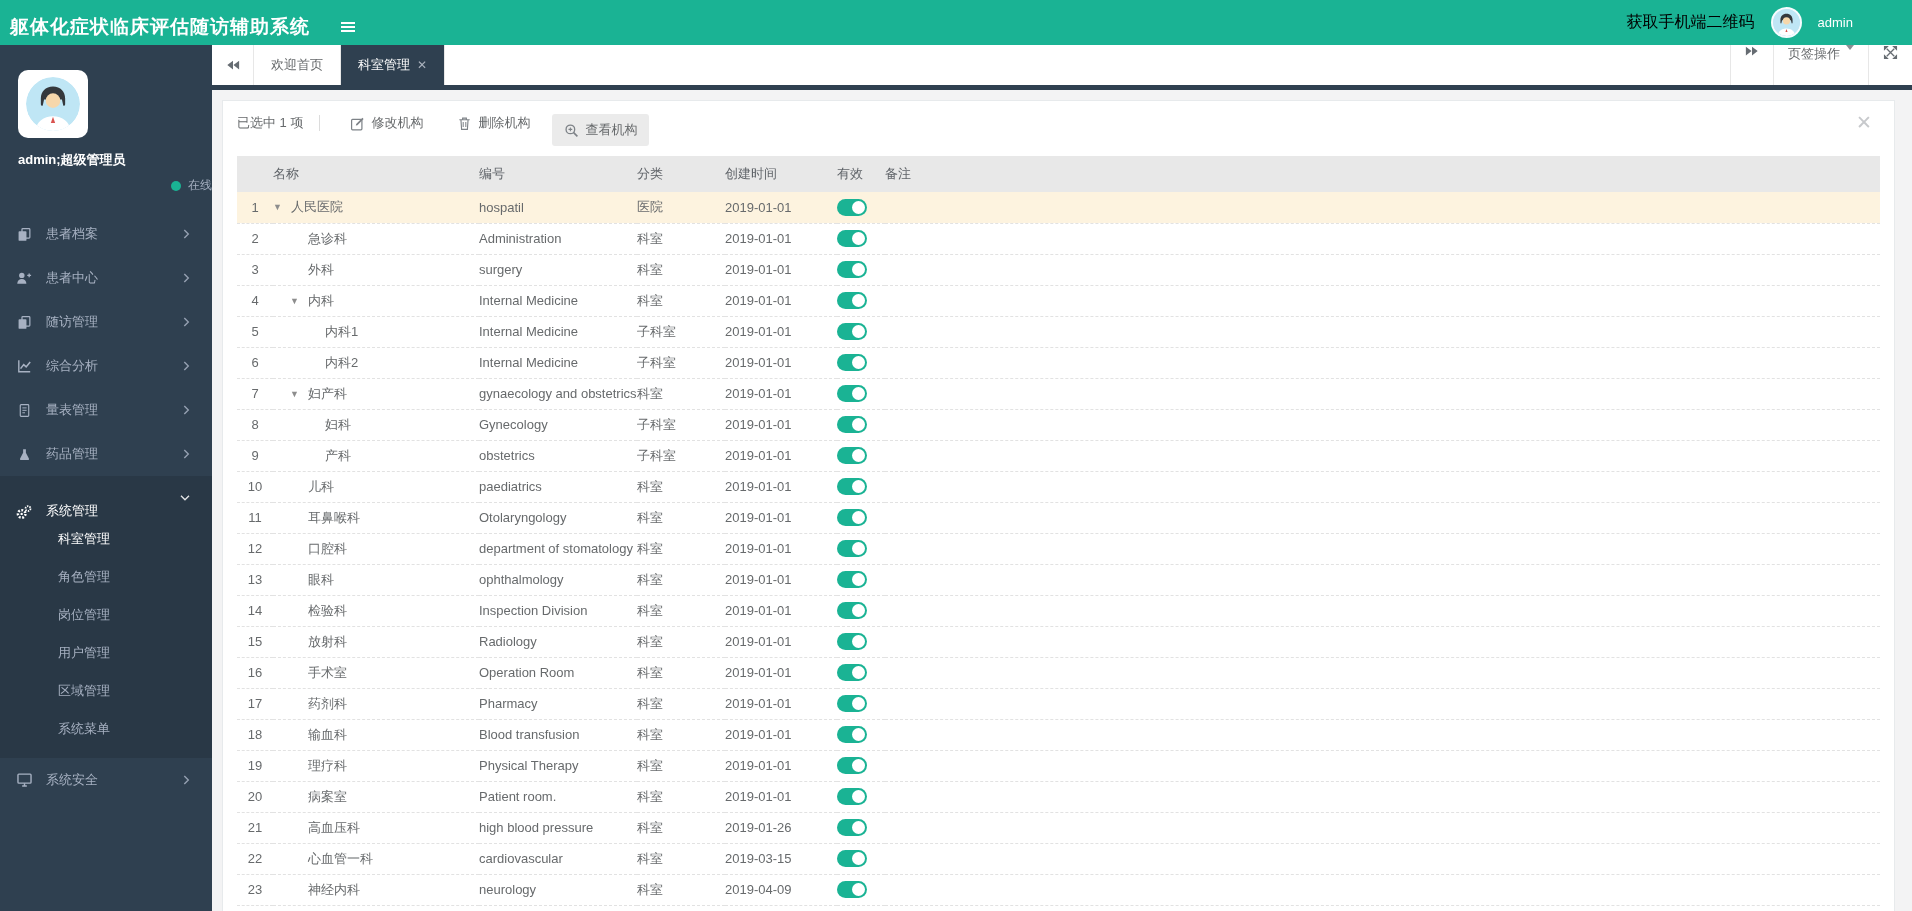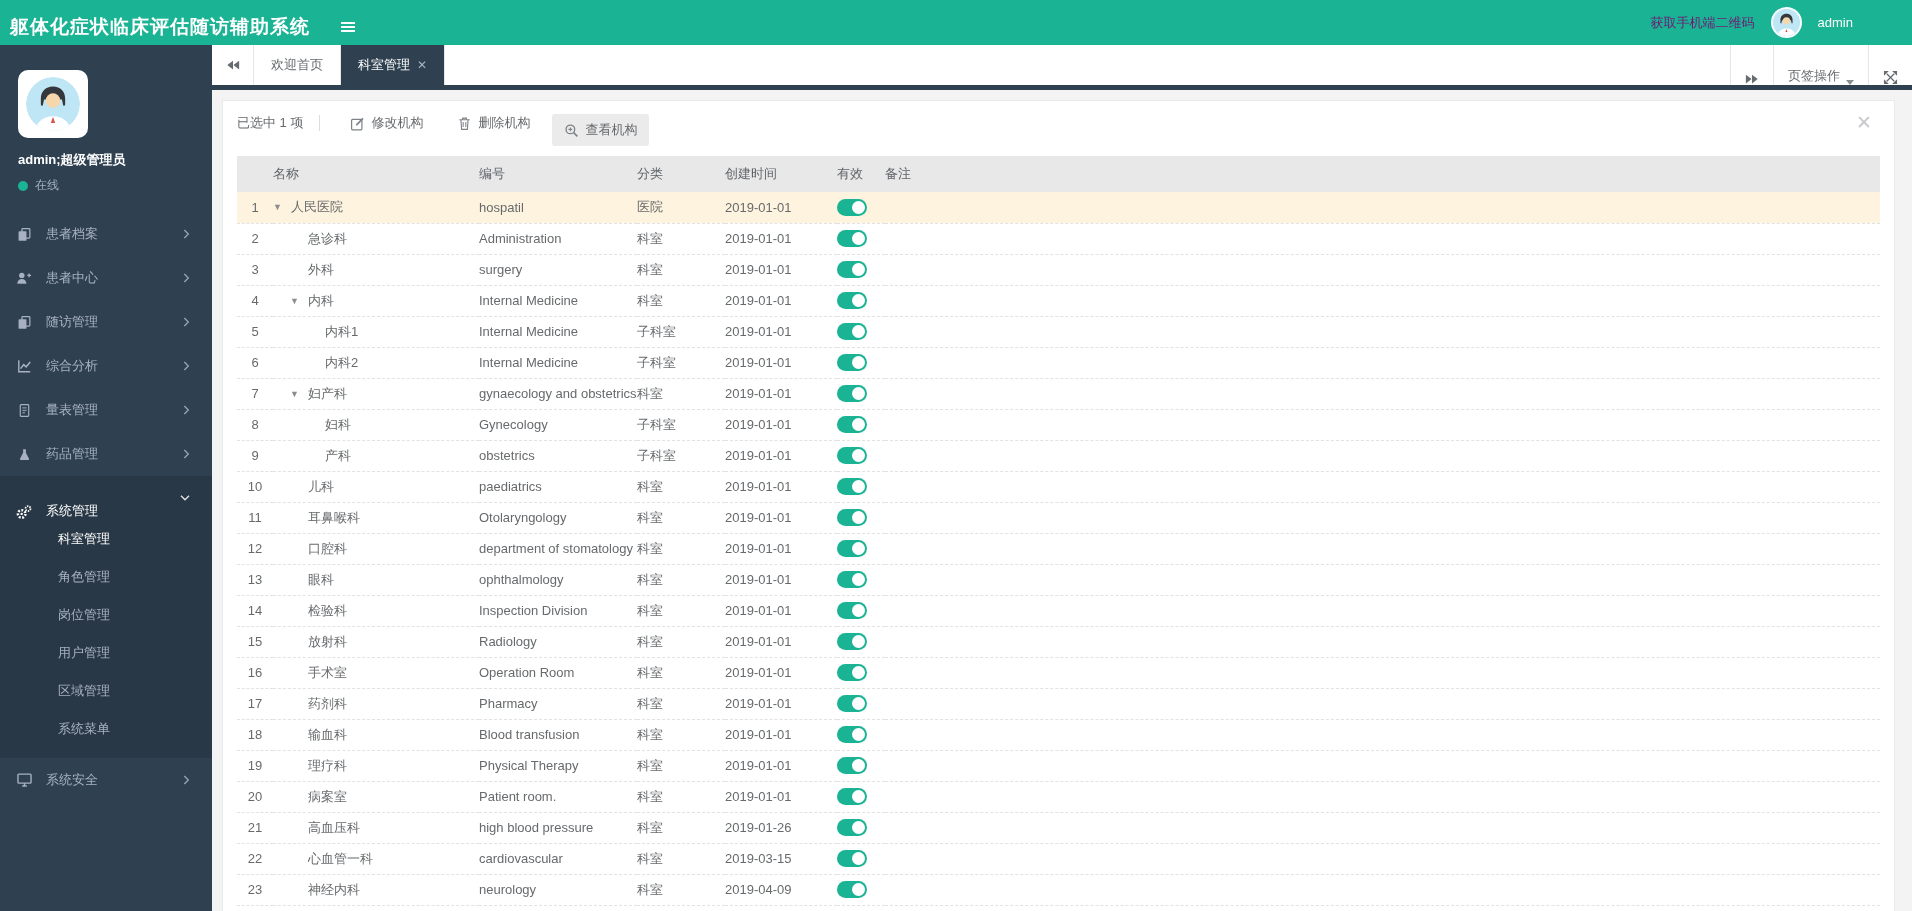--- a/index.html
+++ b/index.html
@@ -6,34 +6,34 @@
   html,body { width:1912px; height:911px; overflow:hidden;
     font-family:"Liberation Sans","DejaVu Sans",sans-serif; font-size:13px; color:#676a6c; }
   .stage { position:relative; width:1912px; height:911px; background:#f3f3f4; }
 
   
   .topbar { position:absolute; left:0; top:0; width:1912px; height:53px;
     background:#1ab394; display:flex; align-items:center; }
   .app-title { color:#fff; font-size:19px; font-weight:bold; margin-left:10px; letter-spacing:1px; }
   .burger { color:#fff; margin-left:30px; cursor:pointer; display:flex; align-items:center; }
   .topbar-right { position:absolute; right:59px; top:0; height:45px; display:flex; align-items:center; gap:16px; }
-  .qr-link { color:#701a75; font-size:13px; cursor:pointer; }
+  .qr-link { color:#000000; font-size:16px; cursor:pointer; }
   .top-avatar { width:31px; height:31px; border-radius:50%; border:2px solid rgba(255,255,255,.85);
     overflow:hidden; background:#bfe6f5; cursor:pointer; }
   .top-avatar svg { display:block; width:100%; height:100%; }
   .top-user { color:#fff; font-size:13px; }
 
   
   .sidebar { position:absolute; left:0; top:45px; width:212px; height:866px; background:#2f4050; }
   .profile { padding:25px 0 10px 18px; }
   .profile-avatar { width:70px; height:68px; background:#fff; border-radius:10px;
     display:flex; align-items:center; justify-content:center; cursor:pointer; }
   .profile-avatar svg { width:54px; height:54px; border-radius:50%; }
   .profile-name { color:#fff; font-weight:bold; font-size:13px; margin-top:13px; }
-  .profile-status { color:#a7b1c2; font-size:12px; margin-top:8px; display:flex; align-items:center; gap:7px; }
+  .profile-status { color:#a7b1c2; font-size:12px; margin-top:8px; display:flex; align-items:center; gap:7px;justify-content:flex-end; }
   .status-dot { width:10px; height:10px; border-radius:50%; background:#1ab394; display:inline-block; }
   .nav { margin-top:8px; }
   .nav-item { position:relative; height:44px; display:flex; align-items:center; cursor:pointer; color:#a7b1c2; }
   .nav-item.open { background:#293846; color:#ffffff;align-items:flex-end; }
   .nav-ico { width:16px; margin-left:16px; display:flex; align-items:center; justify-content:center; }
   .nav-label { margin-left:14px; font-size:13px; }
   .nav-chev { position:absolute; right:22px; top:50%; transform:translateY(-50%); display:flex; opacity:.85; }
   .submenu { background:#293846; padding-bottom:10px; }
   .sub-item { height:38px; line-height:38px; padding-left:58px; font-size:13px; color:#a7b1c2; cursor:pointer; }
   .sub-item.active { color:#ffffff; }
@@ -42,21 +42,21 @@
   .tabbar { position:absolute; left:212px; top:45px; right:0; height:45px; background:#fff;
     border-bottom:5px solid #2f4050; display:flex; align-items:stretch; }
   .tab-scroll { width:42px; display:flex; align-items:center; justify-content:center;
     border-right:1px solid #e7e7e7; color:#888; cursor:pointer; }
   .tab { display:flex; align-items:center; padding:0 17px; border-right:1px solid #e7e7e7;
     color:#676a6c; font-size:13px; cursor:pointer; white-space:nowrap; }
   .tab.active { background:#2f4050; color:#fff; }
   .tab-close { margin-left:7px; color:#aab2bd; font-size:12px; cursor:pointer; }
   .tabbar-spacer { flex:1; }
   .tabbar-right { display:flex; align-items:stretch; }
-  .tb-btn { display:flex; align-items:flex-end; justify-content:center; padding:0 14px;
+  .tb-btn { display:flex; align-items:flex-start; justify-content:center; padding:0 14px;
     border-left:1px solid #e7e7e7; color:#676a6c; cursor:pointer; gap:6px; }
   .caret-down { width:0; height:0; border-left:4px solid transparent; border-right:4px solid transparent;
     border-top:5px solid #8a8f94; display:inline-block; }
 
   
   .content { position:absolute; left:212px; top:90px; right:0; bottom:0; background:#f3f3f4; }
   .panel { position:absolute; left:10px; top:10px; right:17px; bottom:-6px;
     background:#fff; border:1px solid #e7eaec; }
   .panel-close { position:absolute; right:22px; top:12px; font-size:19px; color:#c7c9cc;
     cursor:pointer; line-height:1; }

